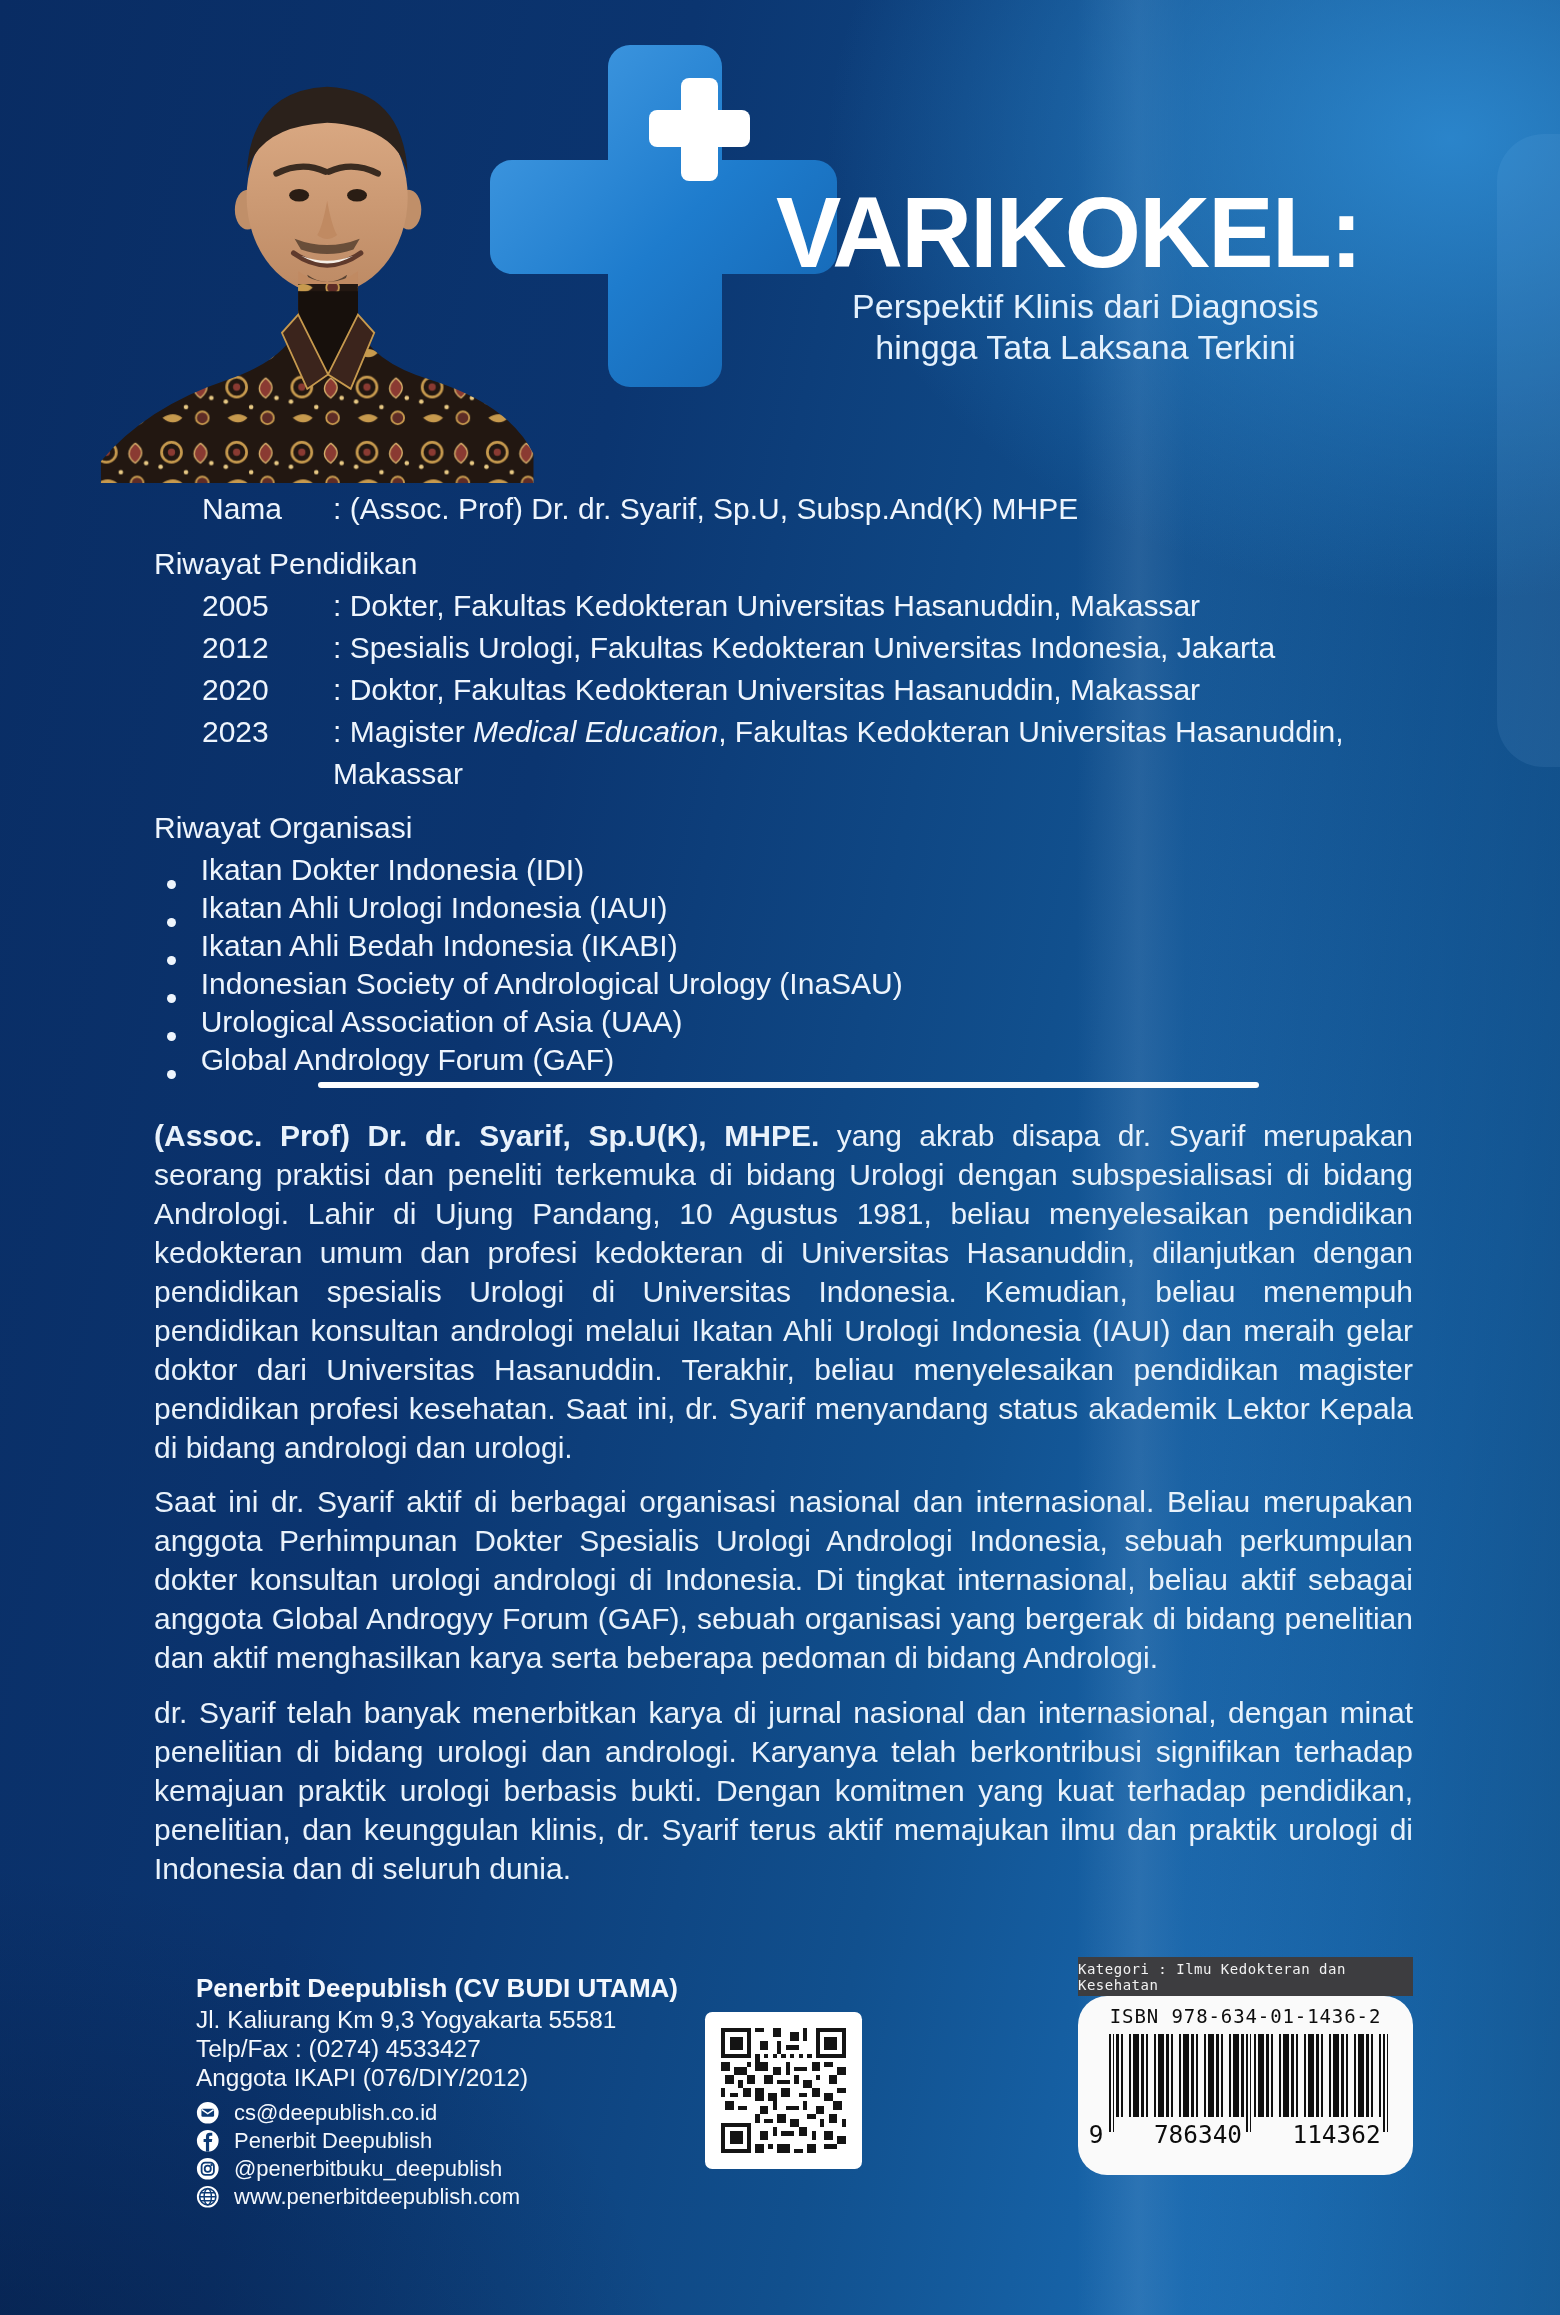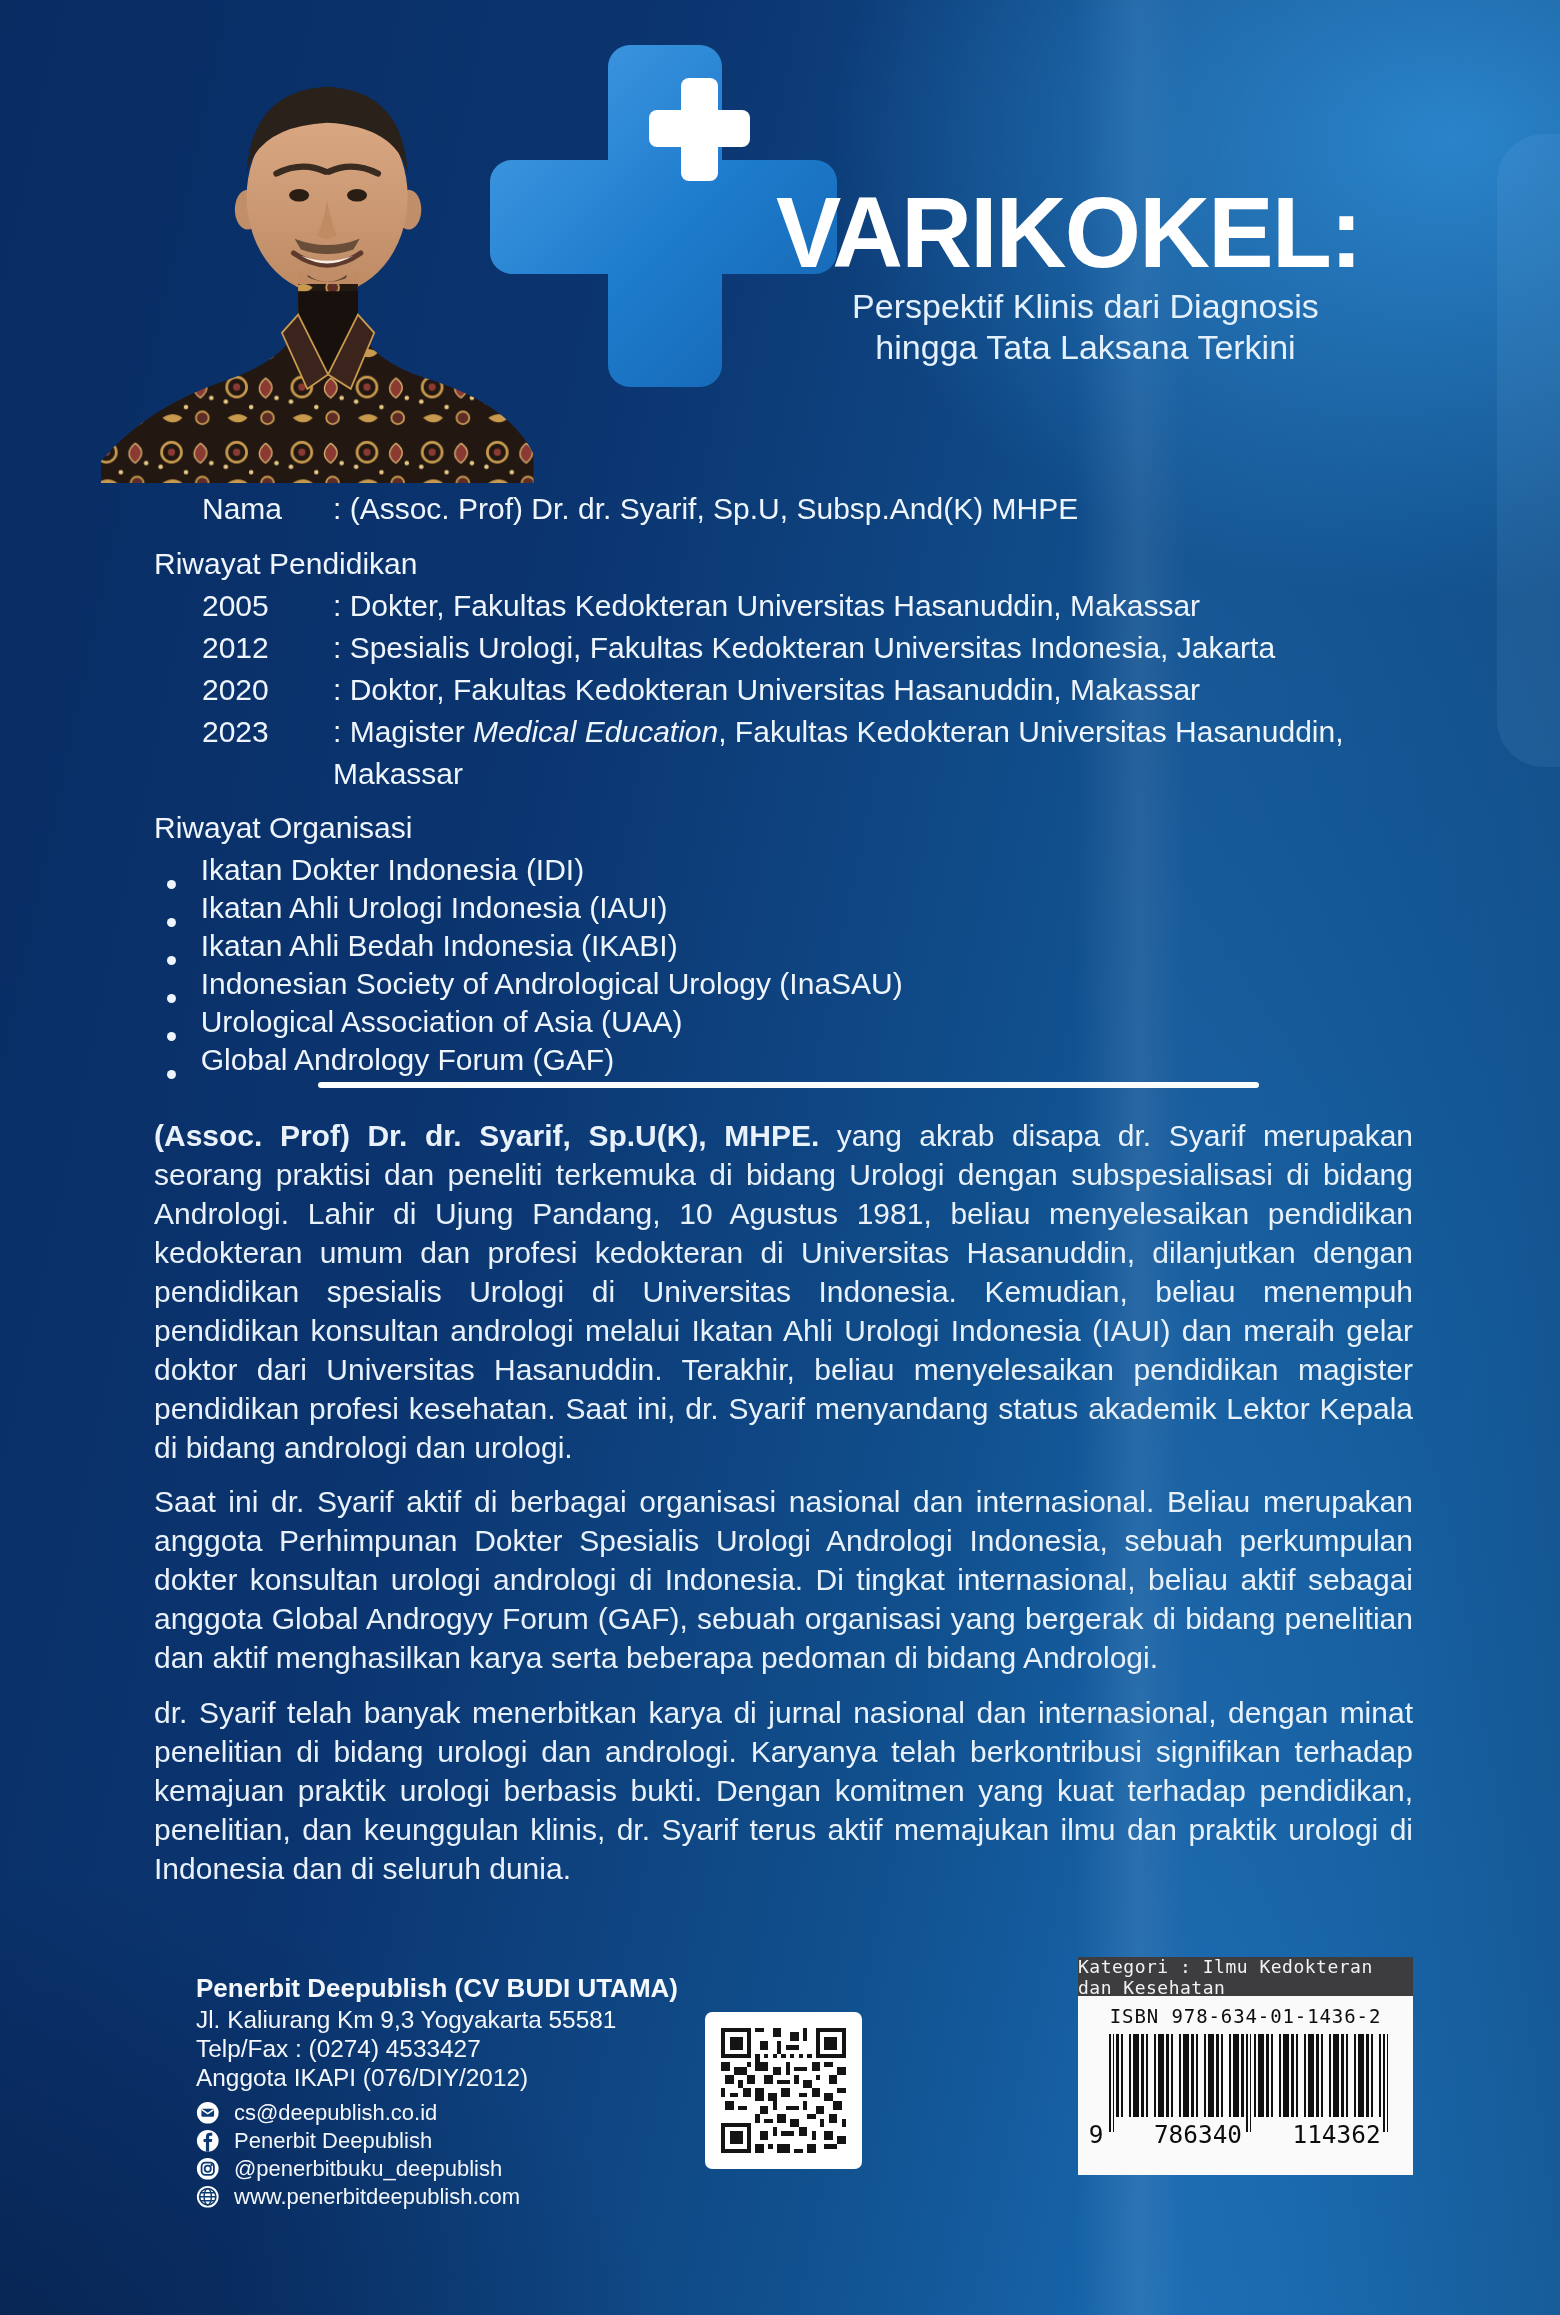--- a/index.html
+++ b/index.html
@@ -51,24 +51,24 @@
   .pub .name{font-size:26px;font-weight:bold;line-height:33px;}
   .pub .line{font-size:24.4px;line-height:29px;}
   .contacts{margin-top:7.2px;}
   .crow{display:flex;align-items:center;height:28px;font-size:22px;}
   .cic{flex:none;width:23.5px;height:23.5px;margin-right:14.5px;}
   
   .qr{left:705px;top:2012px;width:157px;height:157px;background:#fff;border-radius:7.2px;
     display:flex;align-items:center;justify-content:center;}
   
   .kat{left:1078px;top:1957px;width:335px;height:39px;background:#3d3d40;color:#f2f2f2;
-    font-family:"DejaVu Sans Mono","Liberation Mono",monospace;font-size:18px;
+    font-family:"DejaVu Sans Mono","Liberation Mono",monospace;font-size:14px;
     display:flex;align-items:center;justify-content:center;letter-spacing:0.5px;}
   .isbnbox{left:1078px;top:1996px;width:335px;height:179px;background:#fafafa;color:#111;
-    font-family:"DejaVu Sans Mono","Liberation Mono",monospace;}
+    font-family:"DejaVu Sans Mono","Liberation Mono",monospace;border-radius:29px;}
   .isbntext{margin-top:9px;text-align:center;font-size:19px;letter-spacing:0.9px;color:#0c0c0c;}
   .barwrap{position:relative;margin:7.2px 25px 0 31px;height:100px;}
   .bars{position:absolute;left:7.2px;right:7.2px;top:0;height:83px;
     background:repeating-linear-gradient(90deg,#101010 0 2.7px,#fafafa 2.7px 4.5px,#101010 4.5px 7.2px,#fafafa 7.2px 12.7px,#101010 12.7px 14.5px,#fafafa 14.5px 17px,#101010 17px 22.6px,#fafafa 22.6px 25px);}
   .guard{position:absolute;top:0;width:5.4px;height:98px;
     background:repeating-linear-gradient(90deg,#101010 0 1.8px,#fafafa 1.8px 3.6px,#101010 3.6px 5.4px);}
   .g-l{left:0;} .g-c{left:50%;margin-left:-2.7px;} .g-r{right:0;}
   .digits{display:flex;justify-content:space-between;padding:0 27px 0 5.4px;font-size:24.4px;margin-top:-14.5px;color:#0c0c0c;}
   .digits span{background:#fafafa;padding:0 5.4px;}
 </style>

